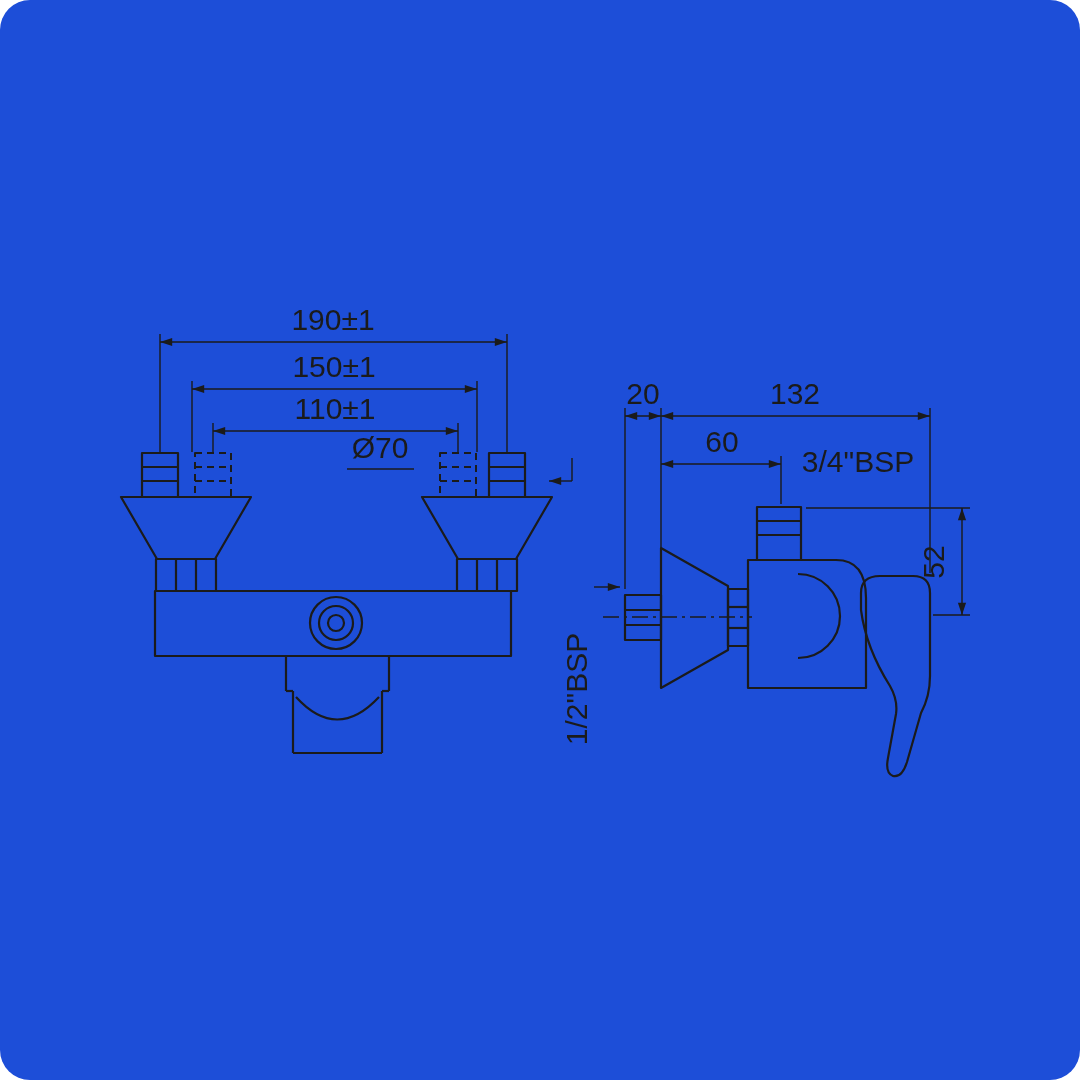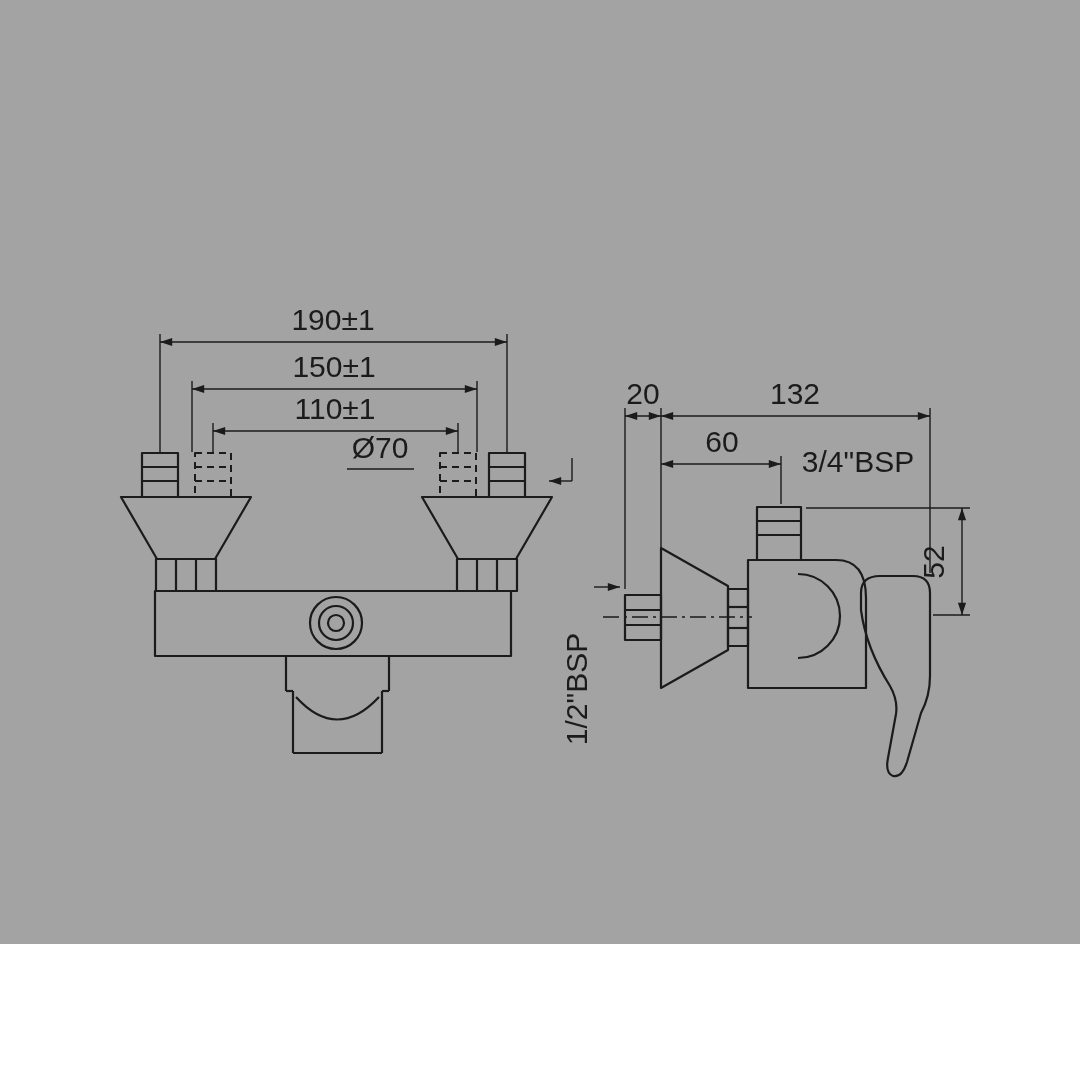--- a/index.html
+++ b/index.html
@@ -1,21 +1,22 @@
 <!DOCTYPE html>
 <html><head>
 <meta charset="utf-8">
 <style>
   html,body{margin:0;padding:0;background:#ffffff;}
   .canvas{
     position:relative;
-    width:1080px;height:944px;
-    background:#a3a3a3;
+    width:1080px;height:1080px;
+    background:#1d4ed8;
     font-family:"Liberation Sans", sans-serif;
     overflow:hidden;
+    border-radius:30px;
   }
   svg{display:block;}
   .obj{fill:none;stroke:#1b1b1b;stroke-width:2.2;stroke-linejoin:round;}
   .obj-dash{fill:none;stroke:#1b1b1b;stroke-width:2;stroke-dasharray:7 5;stroke-linejoin:round;}
   .dim{fill:none;stroke:#1b1b1b;stroke-width:1.4;}
   .cl{fill:none;stroke:#1b1b1b;stroke-width:1.4;stroke-dasharray:16 5 3 5;}
   .txt{font-family:"Liberation Sans", sans-serif;font-size:30px;fill:#1b1b1b;}
   .arrowhead{fill:#1b1b1b;stroke:none;}
 </style>
 </head>

